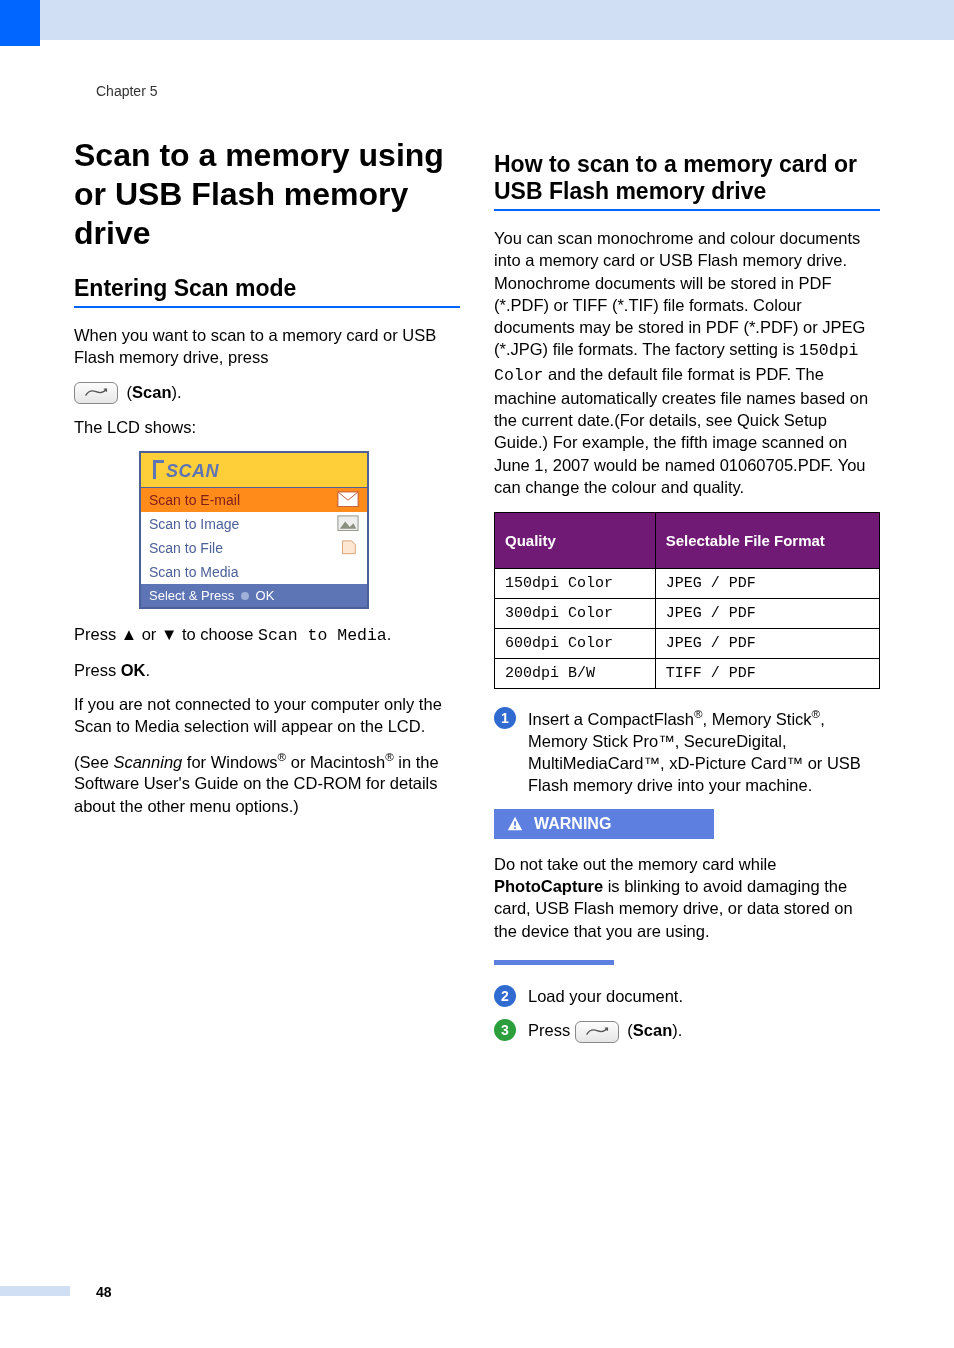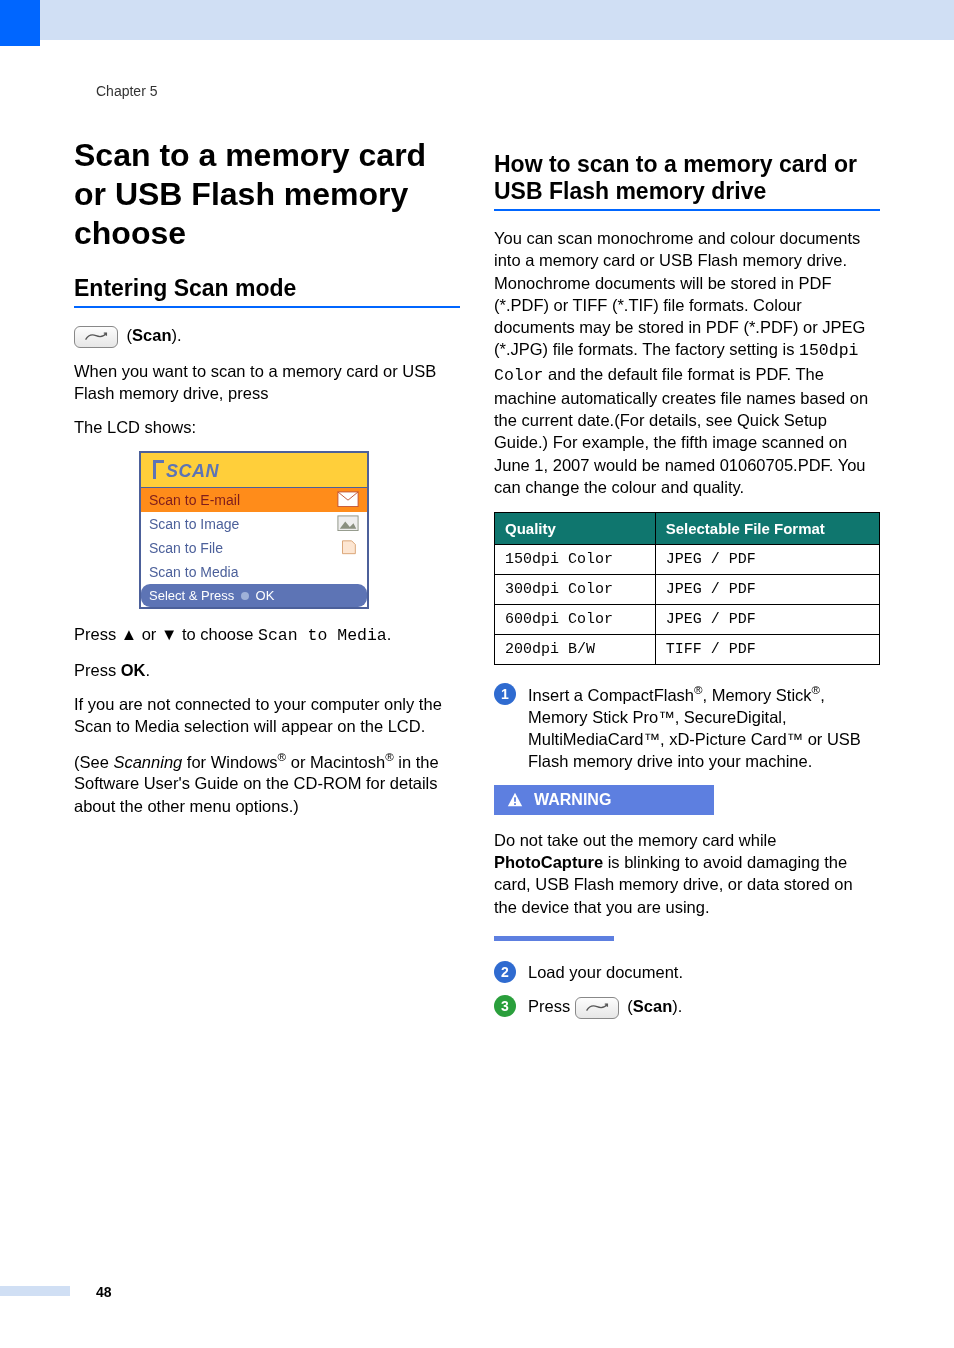--- a/index.html
+++ b/index.html
@@ -106,41 +106,40 @@
     background: #fff;
     color: #4c609a;
     padding: 3px 8px;
     display:flex;justify-content:space-between;align-items:center;
   }
   .lcd-footer-row {
     background: #5d74b5;
     color: #fff;
     padding: 4px 8px;
     font-size: 13px;
-    border-radius: 9px;
   }
   .lcd-footer-row .okdot{
     display:inline-block;width:8px;height:8px;border-radius:50%;
     background:#9fb1d8;margin:0 3px;vertical-align:middle;
   }
   .lcd-icon {
     width:22px;height:18px;display:inline-block;
   }
   .arrow-glyph{font-family:Arial;}
   table.quality {
     border-collapse: collapse;
     width: 100%;
     margin: 14px 0 18px 0;
   }
   table.quality th {
-    background: #0f766e;
+    background: #701a75;
     color: #fff;
     text-align: left;
     font-size: 15px;
-    padding: 7px 10px;
+    padding: 19px 10px;
     border: 1px solid #000;
   }
   table.quality td {
     border: 1px solid #000;
     padding: 6px 10px;
     font-family: "Courier New", monospace;
     font-size: 15px;
   }
   .step {
     display: flex;
@@ -185,36 +184,36 @@
 
 <div class="page">
   <div class="top-band"></div>
   <div class="blue-tab"></div>
 
   <div class="chapter-label">Chapter 5</div>
 
   <div class="content">
 
     <div class="col">
-      <h1 class="section-title">Scan to a  memory card or USB Flash memory choose</h1>
+      <h1 class="section-title">Scan to a  memory using or USB Flash memory drive</h1>
 
       <h2 class="sub-heading">Entering Scan mode</h2>
       <hr class="heading-rule">
+
+      <p class="body">When you want to scan to a memory card or USB Flash memory drive, press</p>
 
       <p class="body">
         <span class="scan-btn">
           <svg viewBox="0 0 40 20">
             <path d="M4 14 Q10 4 20 8 Q30 12 36 4" fill="none" stroke="#555" stroke-width="2"></path>
             <path d="M32 4 L36 4 L36 8" fill="none" stroke="#555" stroke-width="2"></path>
           </svg>
         </span>
         (<b>Scan</b>).
       </p>
-
-      <p class="body">When you want to scan to a memory card or USB Flash memory drive, press</p>
 
       <p class="body">The LCD shows:</p>
 
       <div class="lcd-frame">
         <div class="lcd-title-row">SCAN</div>
         <div class="lcd-sel-row">
           <span>Scan to E-mail</span>
           <span class="lcd-icon">
             <svg viewBox="0 0 24 18">
                 <rect x="1" y="1" width="22" height="16" fill="#fff" stroke="#c05030"></rect>

